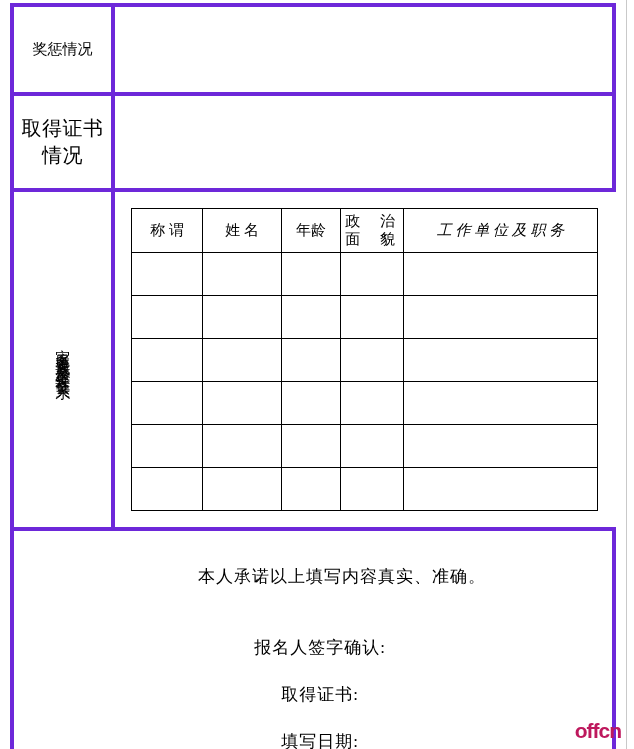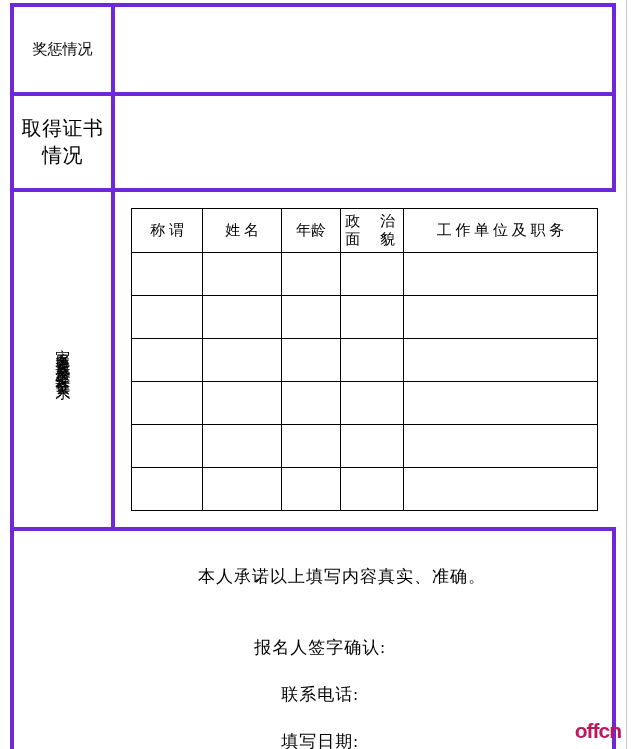--- a/index.html
+++ b/index.html
@@ -93,21 +93,21 @@
     text-align: center;
     vertical-align: middle;
     font-size: 15px;
     padding: 0;
   }
   table.inner tr:first-child td { height: 43px; }
   table.inner td.c1 { width: 70px; }
   table.inner td.c2 { width: 78px; }
   table.inner td.c3 { width: 58px; }
   table.inner td.c4 { width: 62px; margin-left: 26px; }
-  table.inner td.c5 { width: auto; }
+  table.inner td.c5 { width: auto; font-style: italic; }
   .two-line-hdr {
     font-size: 15px;
     line-height: 1.25;
     display: inline-block;
   }
   .two-line-hdr .l1 { letter-spacing: 8px; display: block; text-indent: 4px;}
   .two-line-hdr .l2 { letter-spacing: 8px; display: block; text-indent: 4px;}
 
   
   .statement-cell {
@@ -232,21 +232,21 @@
         </tbody>
             </table>
       </td>
     </tr>
     <tr>
       <td class="statement-cell" colspan="2">
         <div class="statement-inner">
           <div class="stmt-line">本人承诺以上填写内容真实、准确。</div>
           <div class="sign-block">
             <div class="sign-line">报名人签字确认:</div>
-            <div class="sign-line">联系电话:</div>
+            <div class="sign-line">取得证书:</div>
             <div class="sign-line">填写日期:</div>
           </div>
         </div>
       </td>
     </tr>
   </tbody>
     </table>
 </div>
 
 <div class="watermark">

